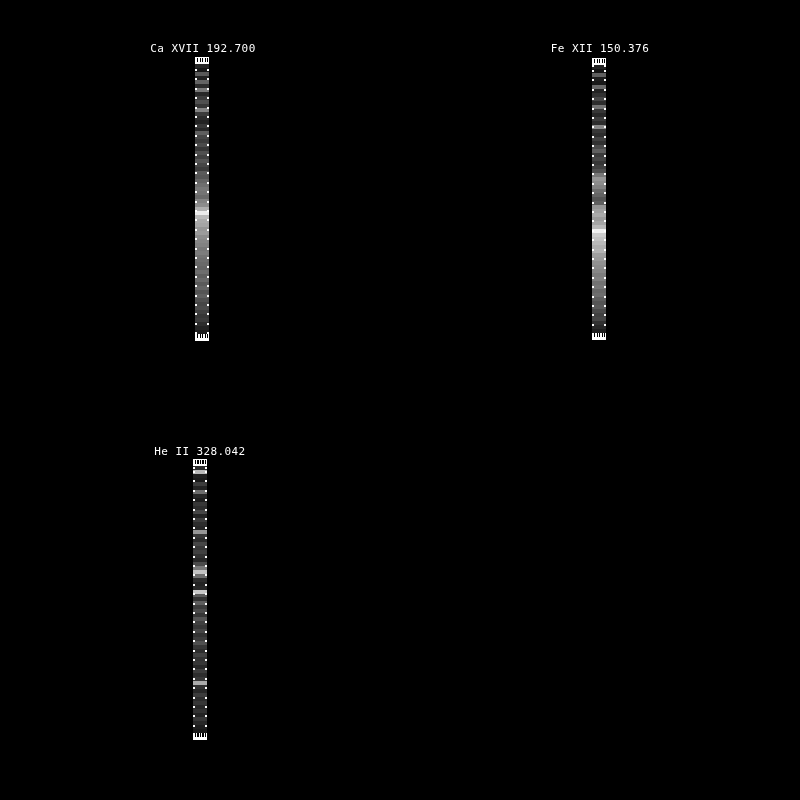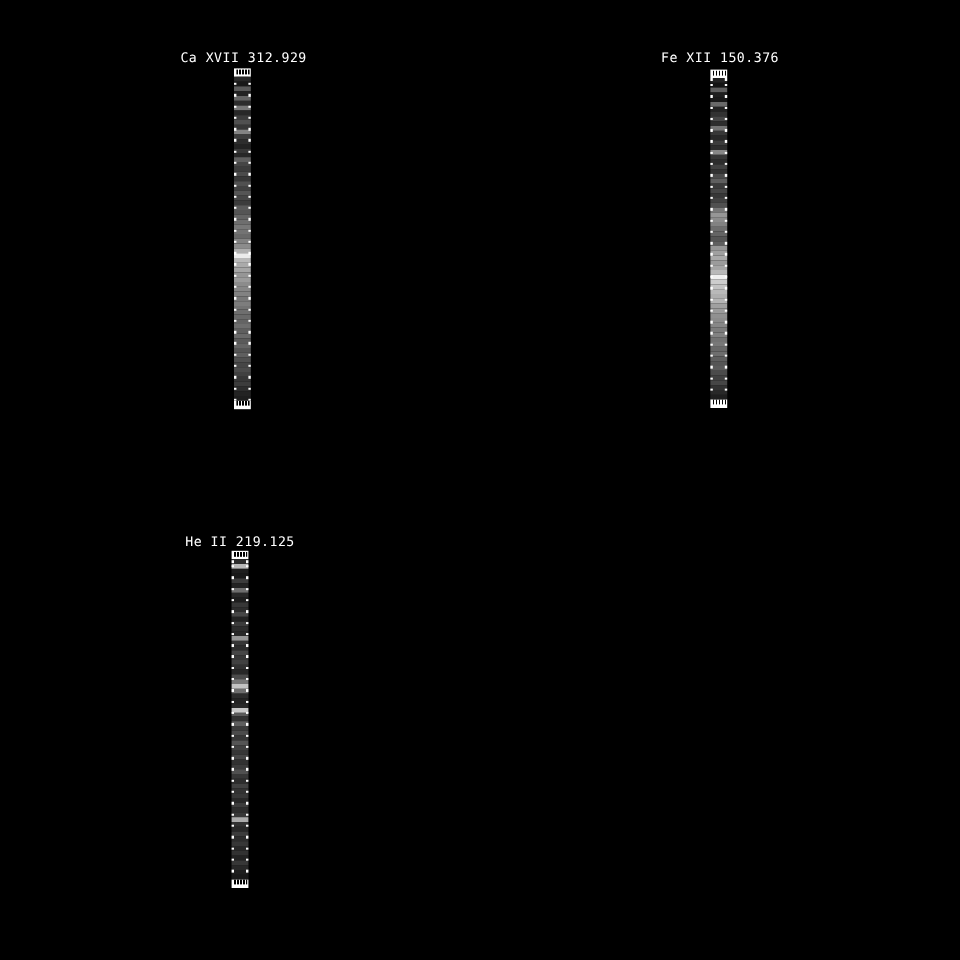--- a/index.html
+++ b/index.html
@@ -67,25 +67,25 @@
     pointer-events:none;
   }
   .side-ticks.left{left:0;}
   .side-ticks.right{right:0;}
 </style>
 </head>
 <body>
 
 <div class="plot-canvas">
 
-  <div class="strip-label label-1">Ca XVII 312.929</div>
+  <div class="strip-label label-1">Ca XVII 192.700</div>
 
   <div class="strip-label label-2">Fe XII 150.376</div>
 
-  <div class="strip-label label-3">He II 219.125</div>
+  <div class="strip-label label-3">He II 328.042</div>
 
   <div class="strip strip-1">
       <div class="comb comb-top">
         <div class="comb-ticks"></div>
       </div>
       <div class="strip-data">
         <div class="band" style="background: rgb(40, 40, 40);"></div>
         <div class="band" style="background: rgb(25, 25, 25);"></div>
         <div class="band" style="background: rgb(90, 90, 90);"></div>
         <div class="band" style="background: rgb(35, 35, 35);"></div>

